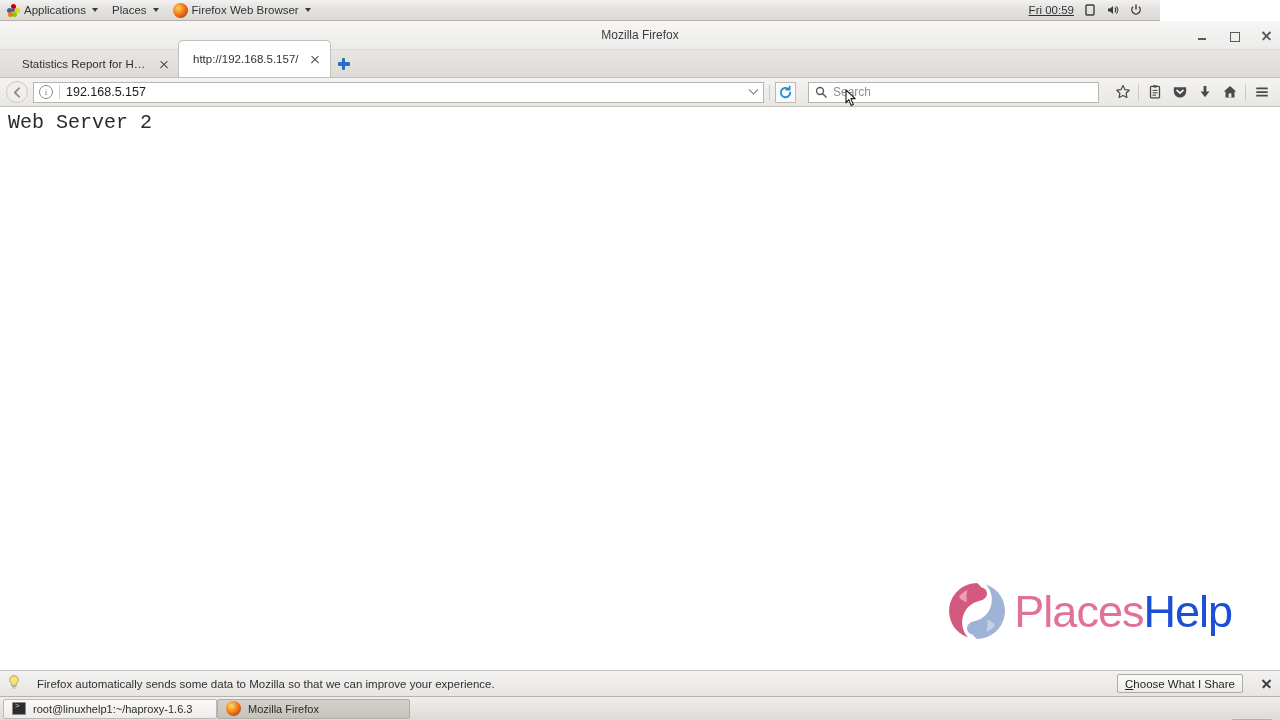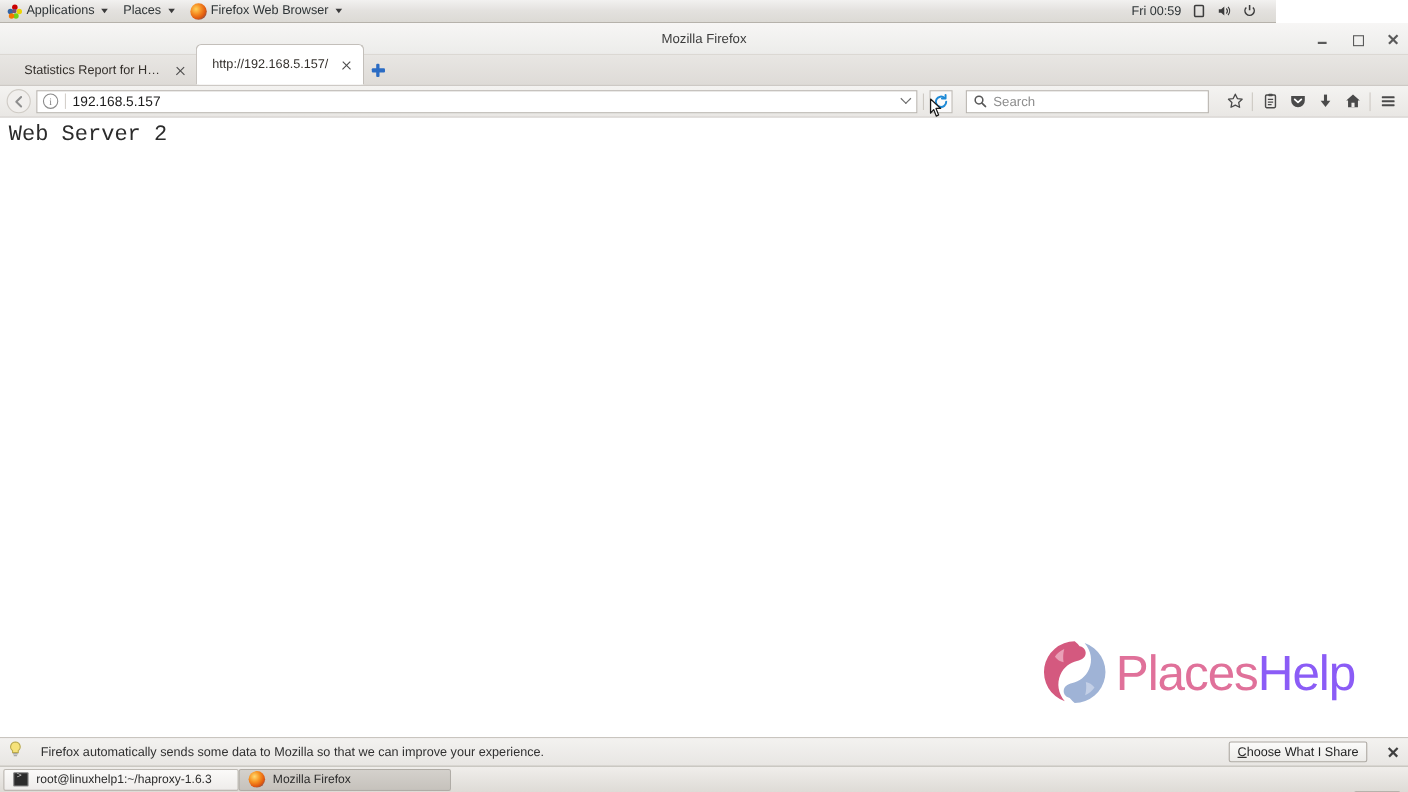--- a/index.html
+++ b/index.html
@@ -45,21 +45,21 @@
   .app-starburst i:nth-child(4){ background:#73d216; left:5px; top:8px; }
   .app-starburst i:nth-child(5){ background:#f57900; left:1px; top:8px; }
   .app-starburst i:nth-child(6){ background:#75507b; left:4px; top:4px; width:4px;height:4px; }
 
   .ff-mini {
     width: 15px; height: 15px; flex: none;
     background: radial-gradient(circle at 35% 35%, #ffd25a 0%, #f58b22 35%, #e05a10 62%, #2a4b8d 100%);
     border-radius: 50%;
   }
   #panel-spacer { flex: 1 1 auto; }
-  #panel-right { display: flex; align-items: flex-end; gap: 9px; padding-right: 8px; }
+  #panel-right { display: flex; align-items: center; gap: 9px; padding-right: 8px; text-decoration: underline; }
   #panel-clock { font-size: 11.5px; color: #2e3436; }
   .tray-ico { width: 14px; height: 14px; position: relative; }
 
   
   #firefox-window {
     position: absolute; top: 21px; left: 0;
     width: 1280px; height: 675px;
     background: #f6f5f4;
     display: flex; flex-direction: column;
   }
@@ -172,21 +172,21 @@
     width: 7px; height: 7px; border-right: 1.4px solid #6d6d6d; border-bottom: 1.4px solid #6d6d6d;
     transform: rotate(45deg) translate(-2px,-2px);
   }
   #reload-sep { width: 1px; height: 15px; background: #cdc9c3; flex: none; }
   #reload-button {
     width: 21px; height: 21px; display:flex; align-items:center; justify-content:center;
     cursor: pointer; flex: none; border: 1px solid #bdb9b3; background: #fbfafa;
     position: relative;
   }
   #searchbar {
-    width: 221px; height: 21px; flex: none;
+    width: 291px; height: 21px; flex: none;
     background: #ffffff; border: 1px solid #b8b4ae;
     display: flex; align-items: center; gap: 6px; padding: 0 6px;
     margin-left: 7px;
   }
   #search-placeholder { font-size: 12px; color: #8d8d8d; }
   #toolbar-icons { display: flex; align-items: center; gap: 0; flex: none; margin-left: 6px; }
   .tb-btn {
     width: 25px; height: 24px; display:flex; align-items:center; justify-content:center;
     cursor: pointer;
   }
@@ -206,21 +206,21 @@
     display: flex; align-items: center; gap: 5px;
     pointer-events: none; user-select: none;
   }
   #wm-mark { width: 64px; height: 64px; position: relative; flex: none; }
   #wm-text {
     font-family: "Liberation Sans", sans-serif;
     font-size: 45px; font-weight: 500; letter-spacing: -1px;
     line-height: 1;
   }
   #wm-text .pink { color: #e0719a; }
-  #wm-text .blue { color: #8b5cf6; }
+  #wm-text .blue { color: #1d4ed8; }
 
   
   #notifbar {
     height: 26px; flex: none;
     background: linear-gradient(to bottom, #f3f2f0 0%, #e8e6e3 100%);
     border-top: 1px solid #c9c5bf;
     display: flex; align-items: center; gap: 16px;
     padding: 0 7px; position: relative;
   }
   #notif-text { font-size: 11.5px; color: #303030; }

